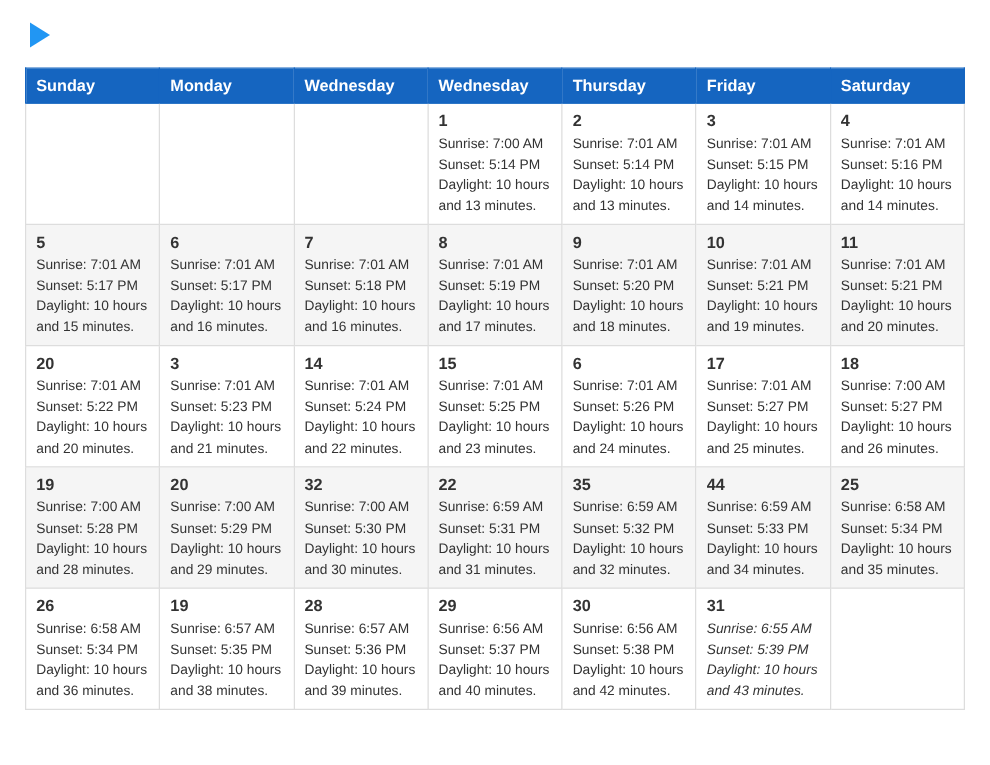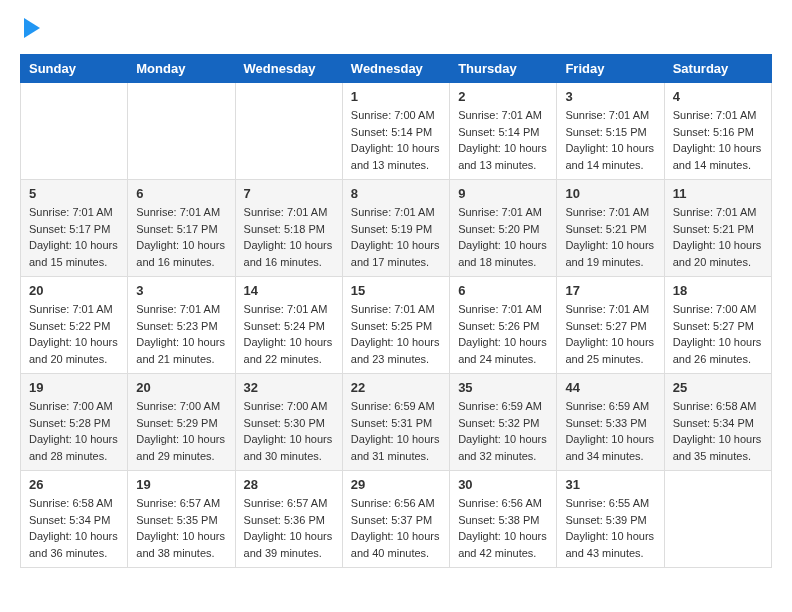--- a/index.html
+++ b/index.html
@@ -342,21 +342,21 @@
         </td>
         <td>
           <span class="day-number">30</span>
           <div class="day-info" style="white-space: pre-line;">Sunrise: 6:56 AM
 Sunset: 5:38 PM
 Daylight: 10 hours
 and 42 minutes.</div>
         </td>
         <td>
           <span class="day-number">31</span>
-          <div class="day-info" style="white-space: pre-line;">Sunrise: 6:55 AM
+          <div class="day-info" style="white-space: pre-line; font-style: italic;">Sunrise: 6:55 AM
 Sunset: 5:39 PM
 Daylight: 10 hours
 and 43 minutes.</div>
         </td>
         <td class="empty-cell"></td>
       </tr>
     </tbody>
 </table>
 
 </body></html>

